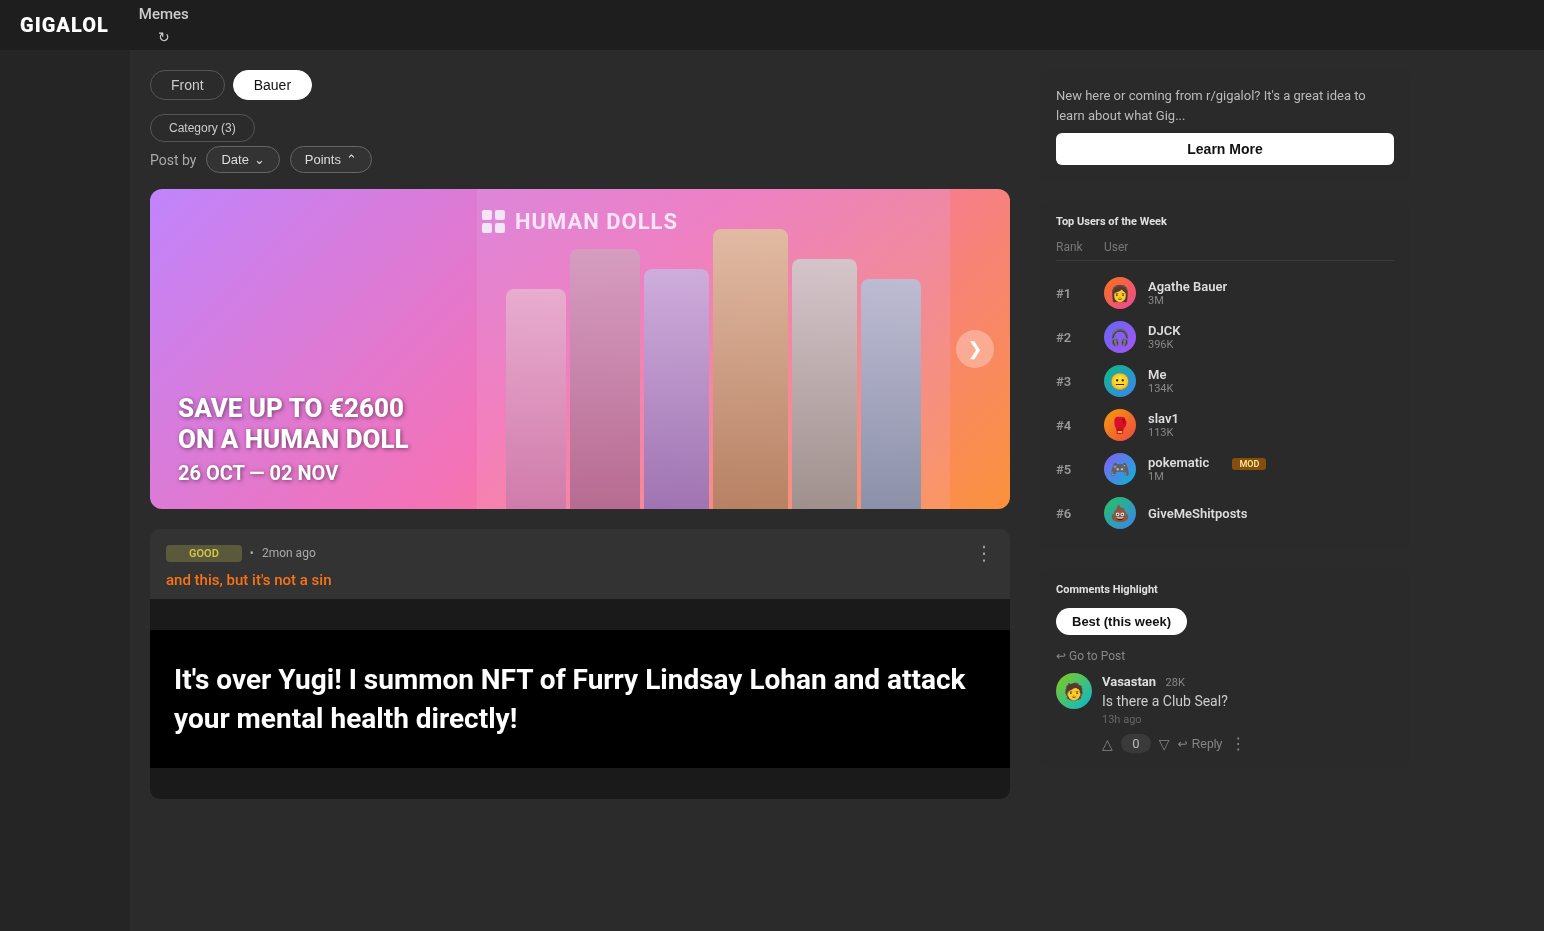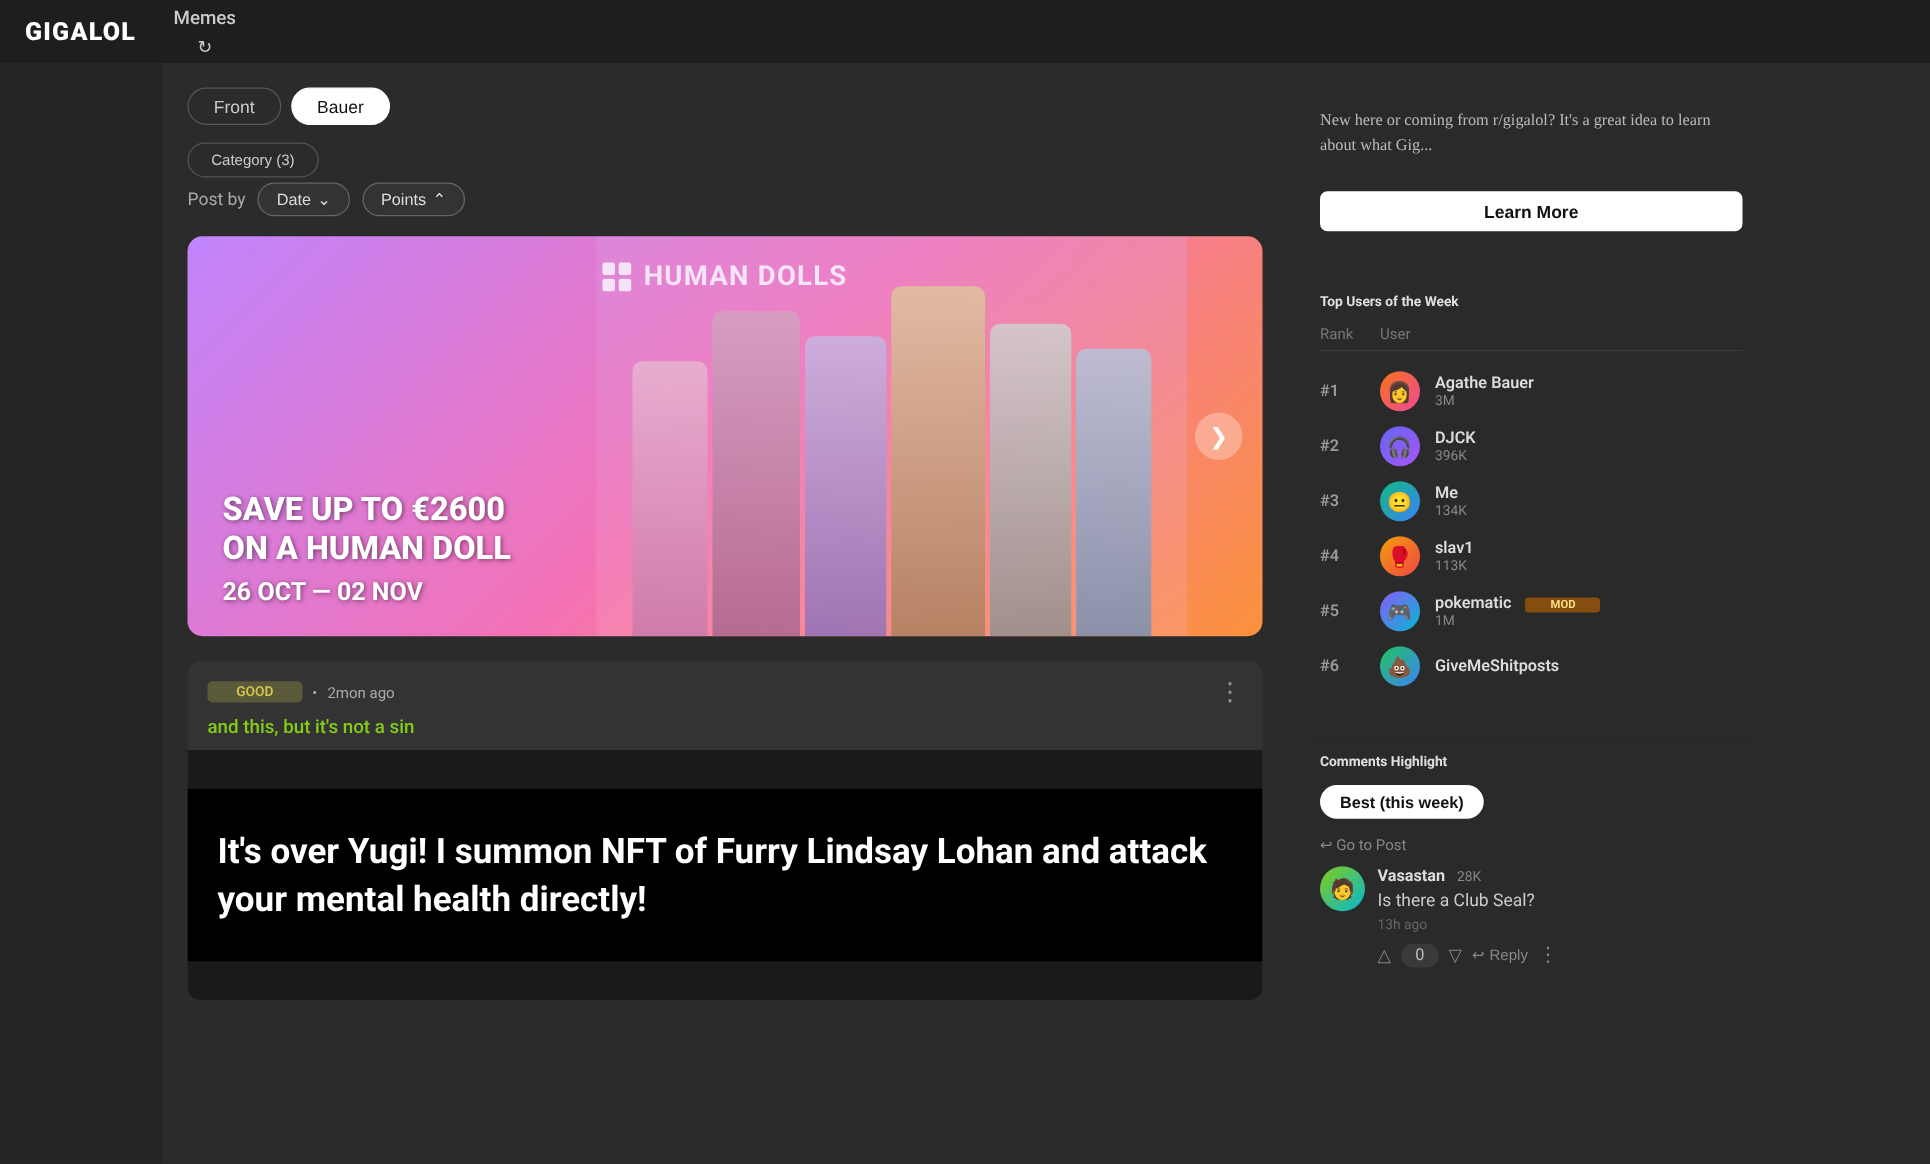--- a/index.html
+++ b/index.html
@@ -228,21 +228,21 @@
     .post-badge {
       background: #5a5a3a;
       color: #d4c44a;
       padding: 2px 23px;
       border-radius: 4px;
       font-size: 11px;
       font-weight: 600;
     }
     .post-title {
       font-size: 15px;
-      color: #84cc16;
+      color: #f97316;
       padding: 0 16px 10px;
       font-weight: 500;
     }
     .post-image {
       width: 100%;
       background: #1a1a1a;
       min-height: 200px;
       display: flex;
       align-items: center;
       justify-content: center;
@@ -276,23 +276,22 @@
       background: #2a2a2a;
       border-radius: 10px;
       padding: 16px;
       margin-bottom: 20px;
       font-size: 13px;
       color: #bbb;
       line-height: 1.5;
       overflow: hidden;
     }
     .promo-text {
-      margin-bottom: 28px;
-      font-size: 13px;
-      font-family: Liberation Serif, serif;
+      margin-bottom: 8px;
+      font-size: 13px;
     }
     .learn-more-btn {
       background: #fff;
       color: #111;
       border: none;
       border-radius: 6px;
       padding: 8px 20px;
       font-weight: 700;
       font-size: 14px;
       cursor: pointer;
@@ -358,23 +357,23 @@
       font-weight: 600;
     }
     .user-points {
       font-size: 11px;
       color: #888;
     }
     .badge-mod {
       background: #854d0e;
       color: #fde68a;
       font-size: 9px;
-      padding: 1px 20px;
+      padding: 1px 7px;
       border-radius: 3px;
-      margin-left: 8px;
+      margin-left: 20px;
       font-weight: 600;
     }
     .badge-verified {
       color: #60a5fa;
       font-size: 9px;
       display: block;
       margin-top: 1px;
       font-weight: 600;
       letter-spacing: 0.5px;
     }

